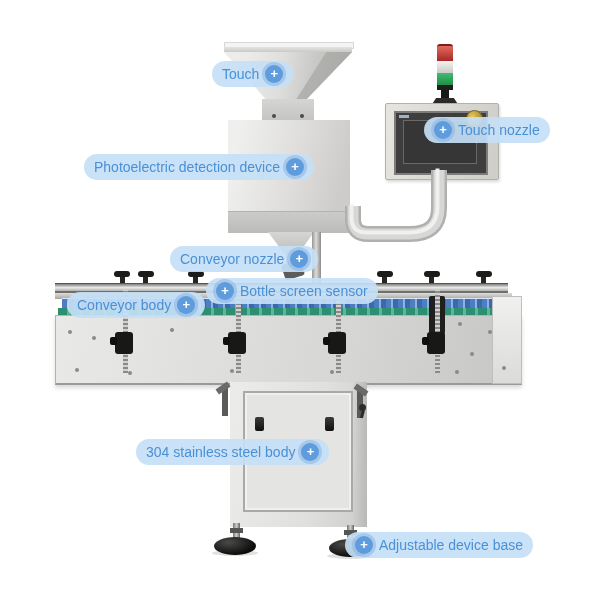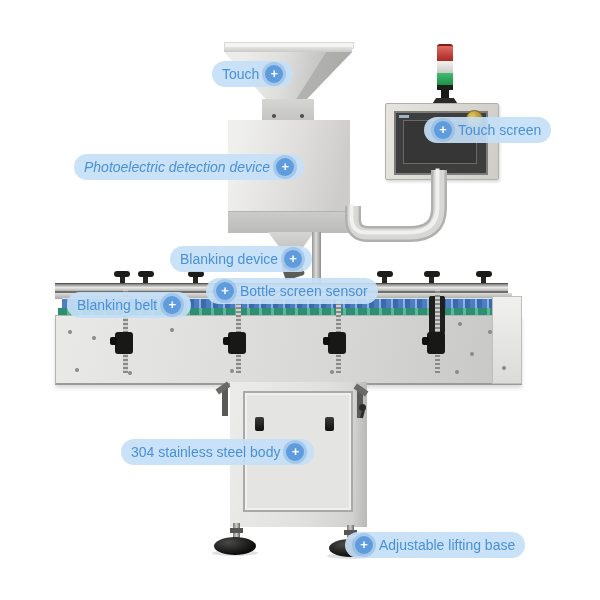--- a/index.html
+++ b/index.html
@@ -87,25 +87,25 @@
 
   
   .label{position:absolute;z-index:10;display:flex;align-items:center;gap:6px;
     background:rgba(198,223,246,.92);border-radius:14px;padding:4px 10px;
     color:#4a90d6;font-size:14px;line-height:18px;white-space:nowrap;cursor:pointer;}
   .plus{width:18px;height:18px;border-radius:50%;background:#5e9cdd;color:#ffffff;
     display:flex;align-items:center;justify-content:center;font-size:13px;font-weight:bold;flex:0 0 18px;
     box-shadow:0 0 0 3px rgba(130,175,225,.5);}
   .lbl-hopper{left:212px;top:61px;}
   .lbl-touch{left:424px;top:117px;}
-  .lbl-photo{left:74px;top:154px;font-style:italic;}
+  .lbl-photo{left:84px;top:154px;}
   .lbl-nozzle{left:170px;top:246px;}
   .lbl-sensor{left:206px;top:278px;}
   .lbl-belt{left:67px;top:292px;}
-  .lbl-body{left:121px;top:439px;}
+  .lbl-body{left:136px;top:439px;}
   .lbl-base{left:345px;top:532px;}
 </style>
 </head>
 <body>
 
 <div class="stage">
 
   <svg class="p" style="left:0;top:0;z-index:1;" width="600" height="600" viewBox="0 0 600 600">
     <path d="M353 206 L353 219 Q353 234 368 234 L410 234 Q439 234 439 208 L439 170" fill="none" stroke="#b0b0ae" stroke-width="16"></path>
     <path d="M353 206 L353 219 Q353 234 368 234 L410 234 Q439 234 439 208 L439 170" fill="none" stroke="#d7d7d5" stroke-width="11"></path>
@@ -210,46 +210,46 @@
   <div class="p foot-shadow" style="left:327px;top:553px;"></div>
   <div class="p foot-dome" style="left:329px;top:539px;"></div>
 
   <div class="label lbl-hopper">
     <span>Touch</span>
     <span class="plus">+</span>
   </div>
 
   <div class="label lbl-touch">
     <span class="plus">+</span>
-    <span>Touch screen</span>
+    <span>Touch nozzle</span>
   </div>
 
   <div class="label lbl-photo">
     <span>Photoelectric detection device</span>
     <span class="plus">+</span>
   </div>
 
   <div class="label lbl-nozzle">
-    <span>Blanking device</span>
+    <span>Conveyor nozzle</span>
     <span class="plus">+</span>
   </div>
 
   <div class="label lbl-sensor">
     <span class="plus">+</span>
     <span>Bottle screen sensor</span>
   </div>
 
   <div class="label lbl-belt">
-    <span>Blanking belt</span>
+    <span>Conveyor body</span>
     <span class="plus">+</span>
   </div>
 
   <div class="label lbl-body">
     <span>304 stainless steel body</span>
     <span class="plus">+</span>
   </div>
 
   <div class="label lbl-base">
     <span class="plus">+</span>
-    <span>Adjustable lifting base</span>
+    <span>Adjustable device base</span>
   </div>
 
 </div>
 
 </body></html>

